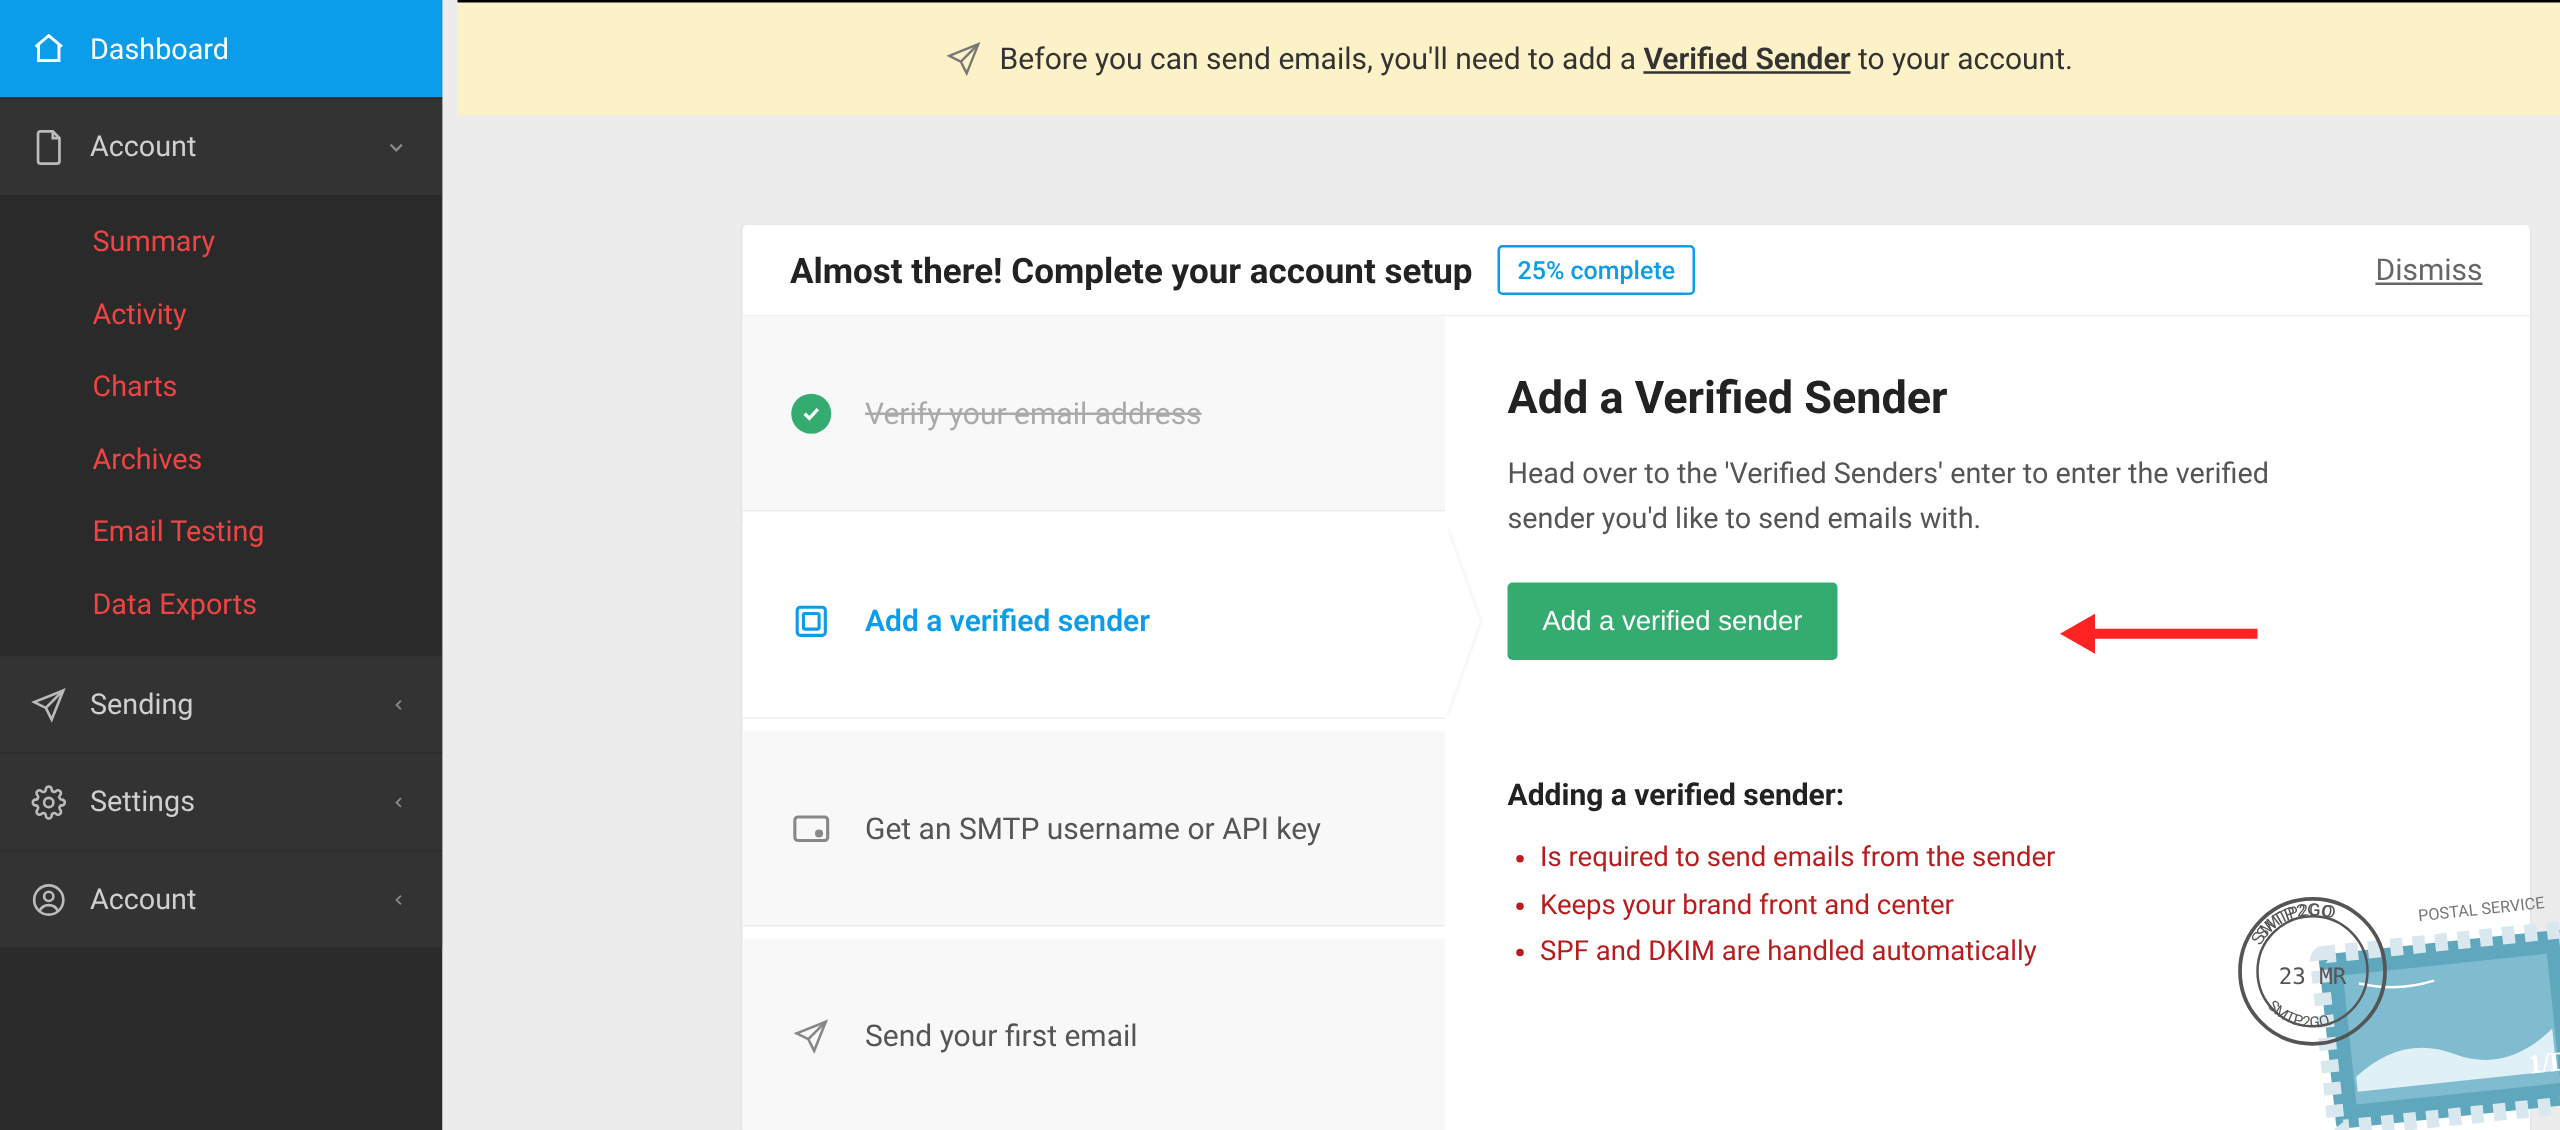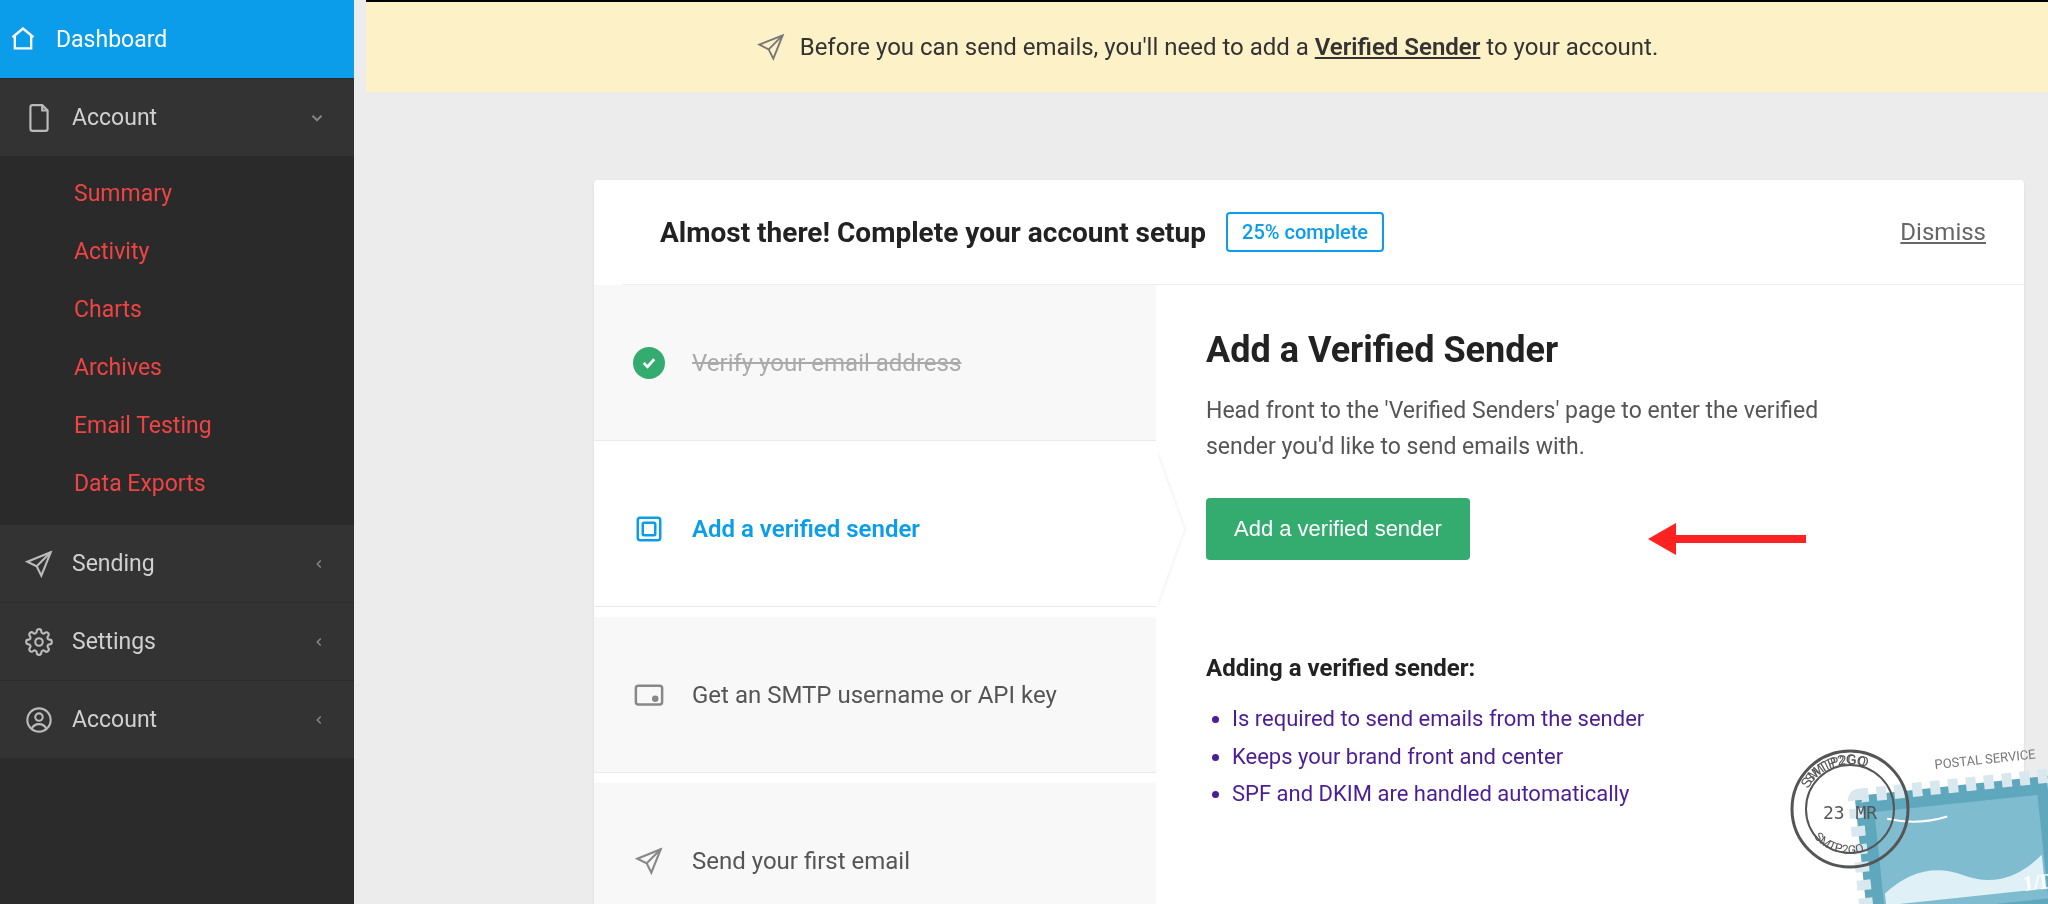--- a/index.html
+++ b/index.html
@@ -17,21 +17,21 @@
   background: #2b2b2b;
   color: #d0d0d0;
   display: flex;
   flex-direction: column;
   font-size: 23px;
 }
 .sidebar-item-top {
   height: 78px;
   display: flex;
   align-items: center;
-  padding-left: 8px;
+  padding-left: 24px;
   background: #0b9dea;
   color: #fff;
   cursor: pointer;
 }
 .sidebar-main-item {
   height: 78px;
   display: flex;
   align-items: center;
   padding-left: 24px;
   padding-right: 28px;
@@ -86,23 +86,22 @@
   left: 240px;
   top: 180px;
   width: 1430px;
   background: #fff;
   border-radius: 4px;
   box-shadow: 0 1px 3px rgba(0,0,0,0.08);
 }
 .card-header {
   display: flex;
   align-items: center;
-  padding: 32px 38px;
+  padding: 16px 38px;
   border-bottom: 1px solid #eee;
-  margin-left: 28px;
 }
 .card-header h2 { font-size: 28px; font-weight: 700; color: #222; }
 .badge {
   margin-left: 20px;
   border: 2px solid #0b9dea;
   border-radius: 4px;
   color: #0b9dea;
   font-size: 20px;
   padding: 6px 14px;
   font-weight: 500;
@@ -184,21 +183,21 @@
   align-items: center;
 }
 .arrow-shaft { width: 130px; height: 8px; background: #ff2222; }
 .arrow-head {
   width: 0; height: 0;
   border-top: 16px solid transparent;
   border-bottom: 16px solid transparent;
   border-right: 28px solid #ff2222;
 }
 .detail h3 { font-size: 24px; font-weight: 700; color: #222; margin-top: 94px; margin-bottom: 18px; }
-.detail ul { padding-left: 26px; font-size: 22px; color: #4c1d95; line-height: 1.7; }
+.detail ul { padding-left: 26px; font-size: 22px; color: #b91c1c; line-height: 1.7; }
 .stamp {
   position: absolute;
   right: -56px;
   bottom: -20px;
   width: 310px;
   height: 230px;
   pointer-events: none;
 }
 .check-circle {
   width: 32px; height: 32px; border-radius: 50%;
@@ -365,21 +364,21 @@
                   <path d="M10 14L22 2"></path>
                 </svg>
             </span>
             <span class="label">Send your first email</span>
           </div>
 
         </div>
 
         <div class="detail">
           <h1>Add a Verified Sender</h1>
-          <p>Head front to the 'Verified Senders' page to enter the verified sender you'd like to send emails with.</p>
+          <p>Head over to the 'Verified Senders' enter to enter the verified sender you'd like to send emails with.</p>
           <button class="cta-btn">Add a verified sender</button>
 
           <div class="arrow-annot">
             <div class="arrow-head"></div>
             <div class="arrow-shaft"></div>
           </div>
 
           <h3>Adding a verified sender:</h3>
           <ul>
             <li>Is required to send emails from the sender</li>

